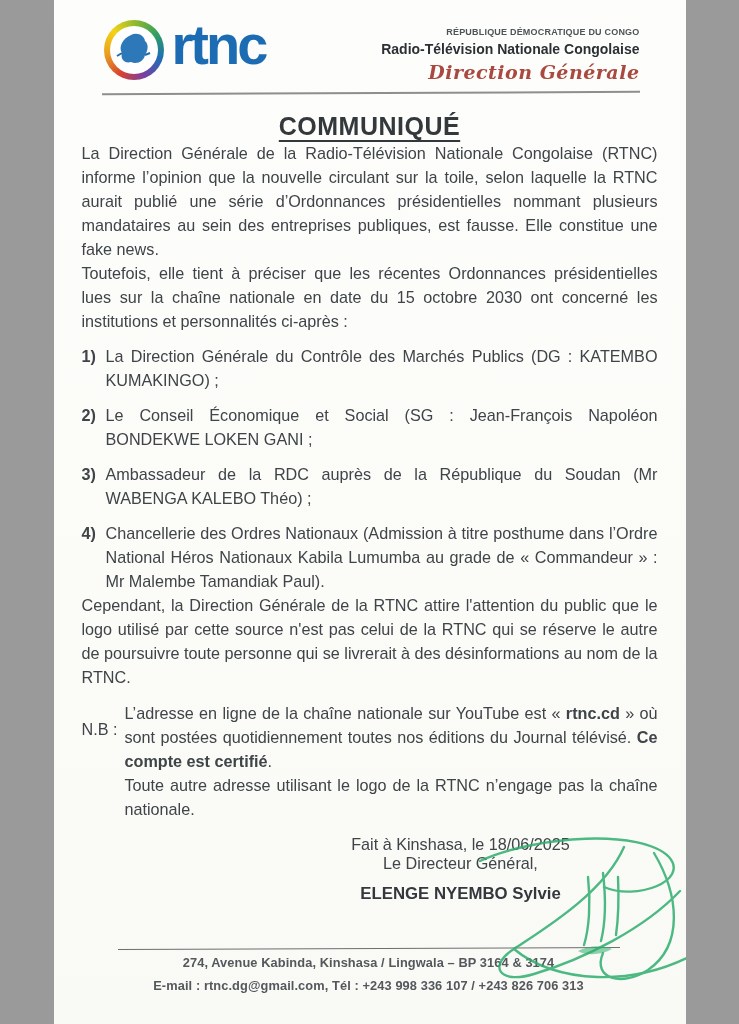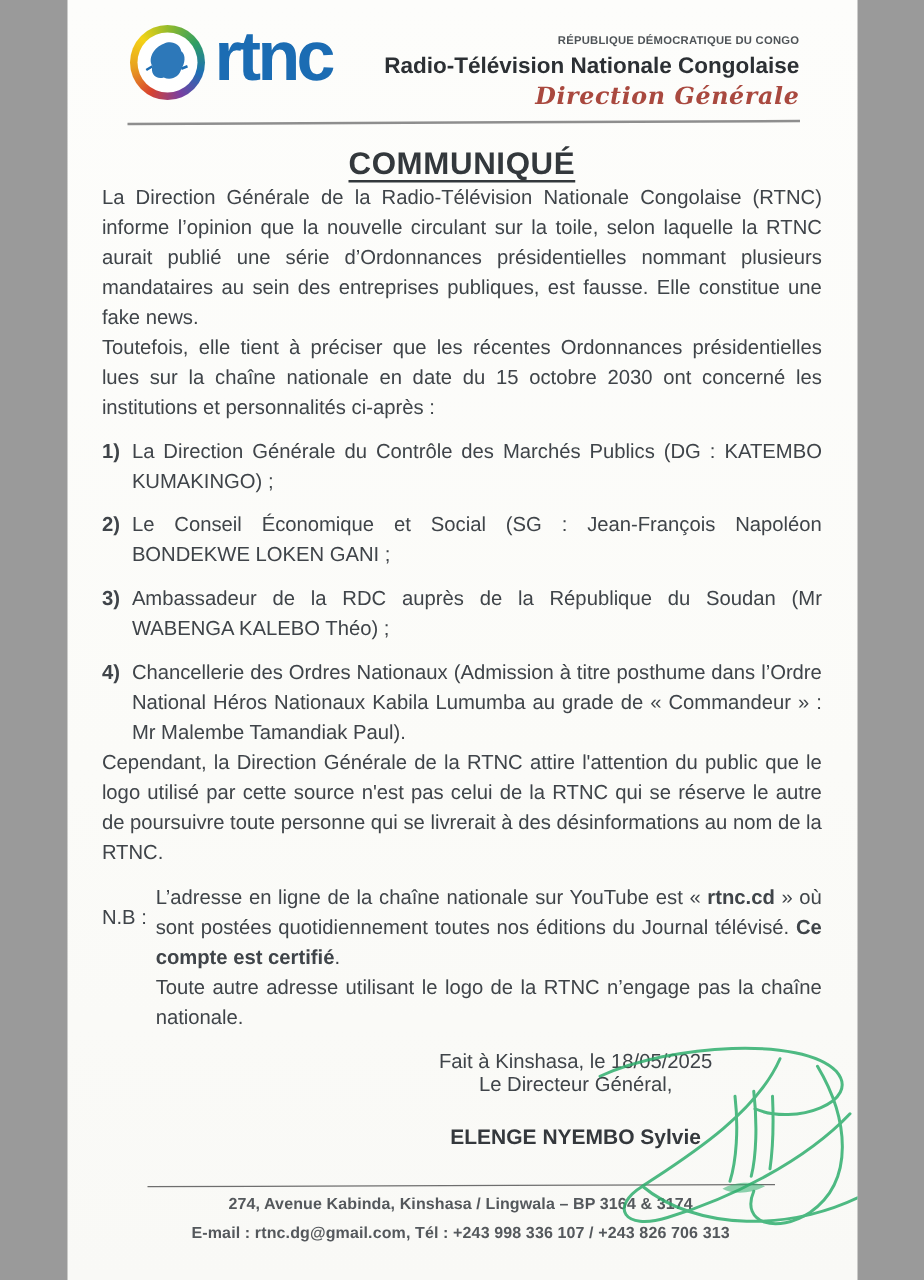--- a/index.html
+++ b/index.html
@@ -21,21 +21,21 @@
     display:flex;align-items:center;justify-content:center;
   }
   .logo-inner{width:48px;height:48px;border-radius:50%;background:#fff;display:flex;align-items:center;justify-content:center;}
   .logo-word{
     font-size:56px;font-weight:bold;color:#1b6cb3;
     letter-spacing:-3px;line-height:1;margin-top:-10px;
     font-family:"Liberation Sans", sans-serif;
   }
   .head-right{text-align:right;margin-top:6px;line-height:1.35;}
   .country{font-size:9px;font-weight:bold;color:#4e5357;letter-spacing:.2px;}
-  .orgname{font-size:18px;font-weight:bold;color:#2c3034;margin-top:2px;padding-left:24px;}
+  .orgname{font-size:14px;font-weight:bold;color:#2c3034;margin-top:2px;padding-left:24px;}
   .division{
     font-family:"DejaVu Serif", serif;font-style:italic;font-weight:bold;
     font-size:19px;color:#a9493f;margin-top:1px;letter-spacing:.5px;
   }
   .rule-top{
     margin:6px 46px 0 48px;border:0;border-top:2px solid #8e8e8e;
     transform:rotate(-.25deg);
   }
   
   .doc-title{
@@ -50,21 +50,21 @@
   .olist-item{position:relative;padding-left:24px;margin-top:11px;}
   .olist-num{position:absolute;left:0;top:0;font-weight:bold;}
   .nb-block{position:relative;padding-left:43px;margin-top:12px;}
   .nb-label{position:absolute;left:0;top:16px;}
   .nb-indent{padding-left:43px;margin-top:14px;}
   .b{font-weight:bold;}
   
   .sig-block{width:310px;margin:14px 70px 0 auto;text-align:center;}
   .sig-date{font-size:16.2px;}
   .sig-role{font-size:16.2px;}
-  .sig-name{font-size:16.8px;font-weight:bold;margin-top:22px;color:#34383c;}
+  .sig-name{font-size:16.8px;font-weight:bold;margin-top:11px;color:#34383c;}
   .sig-svg{position:absolute;left:398px;top:833px;width:285px;height:158px;z-index:5;pointer-events:none;}
   
   .footer{position:absolute;left:64px;right:66px;top:948px;font-weight:bold;}
   .footer-rule{border:0;border-top:1.5px solid #6e6e6e;margin:0;transform:rotate(-.2deg);}
   .footer-text{text-align:center;font-size:12.8px;line-height:19px;color:#54585c;margin-top:4px;letter-spacing:.1px;}
 </style>
 </head>
 <body>
 
 <div class="page">
@@ -117,21 +117,21 @@
     <p class="para">Cependant, la Direction Générale de la RTNC attire l'attention du public que le logo utilisé par cette source n'est pas celui de la RTNC qui se réserve le autre de poursuivre toute personne qui se livrerait à des désinformations au nom de la RTNC.</p>
 
     <div class="nb-block">
       <span class="nb-label">N.B :</span>
       <span>L’adresse en ligne de la chaîne nationale sur YouTube est « </span><span class="b">rtnc.cd</span><span> » où sont postées quotidiennement toutes nos éditions du Journal télévisé. </span><span class="b">Ce compte est certifié</span><span>.</span>
     </div>
     <p class="nb-indent">Toute autre adresse utilisant le logo de la RTNC n’engage pas la chaîne nationale.</p>
   </div>
 
   <div class="sig-block">
-    <div class="sig-date">Fait à Kinshasa, le 18/05/2025</div>
+    <div class="sig-date">Fait à Kinshasa, le 18/06/2025</div>
     <div class="sig-role">Le Directeur Général,</div>
     <div class="sig-name">ELENGE NYEMBO Sylvie</div>
   </div>
 
   <svg class="sig-svg" viewBox="0 0 285 158">
     <g fill="none" stroke="#2fae6e" stroke-width="2.4" stroke-linecap="round" opacity="0.85">
       <path d="M 28 28 C 85 2 190 -4 217 24 C 238 48 184 68 152 54"></path>
       <path d="M 136 44 C 139 70 137 96 132 112 M 151 40 C 154 66 153 92 149 108 M 166 44 C 167 66 166 88 164 102"></path>
       <path d="M 172 14 C 152 60 92 96 62 116 C 36 132 46 152 82 141 C 132 126 192 96 228 58"></path>
       <path d="M 202 20 C 227 62 232 112 196 137 C 170 154 140 146 151 120"></path>

